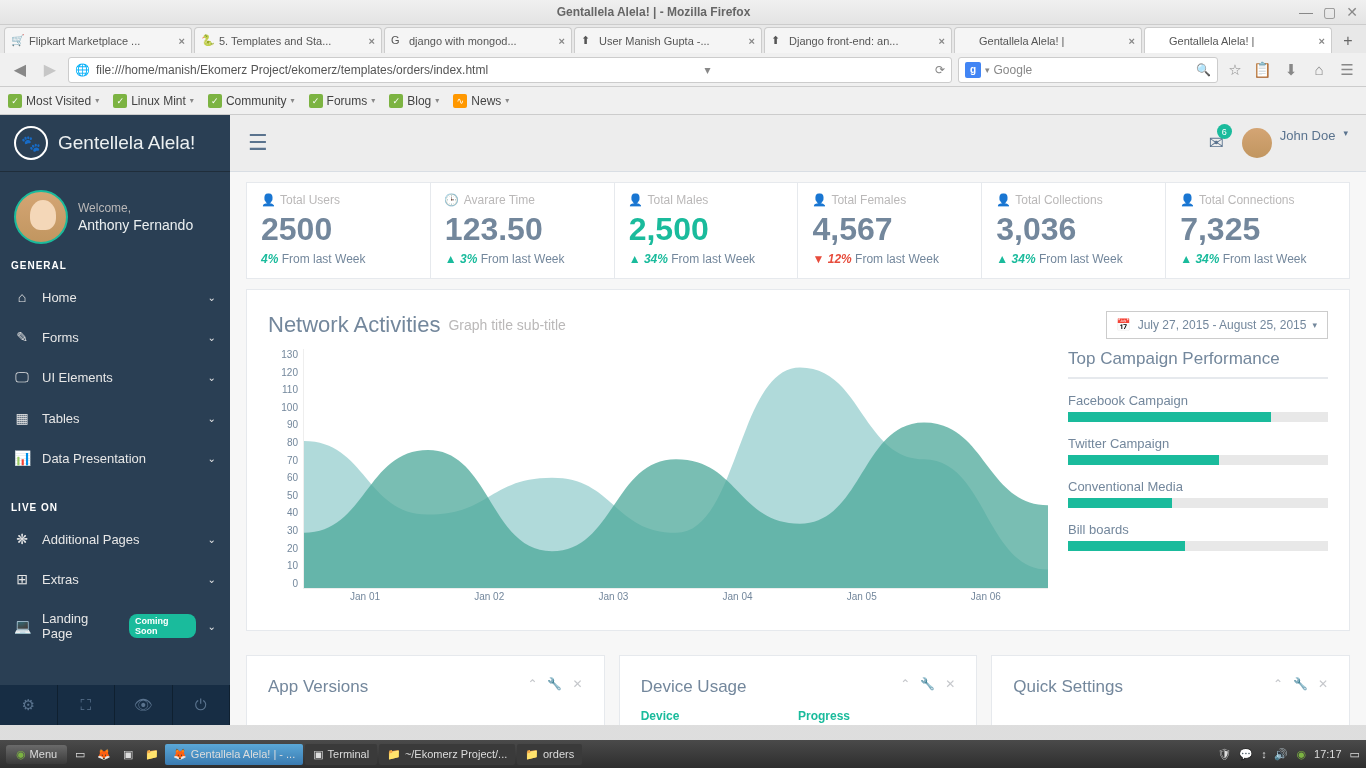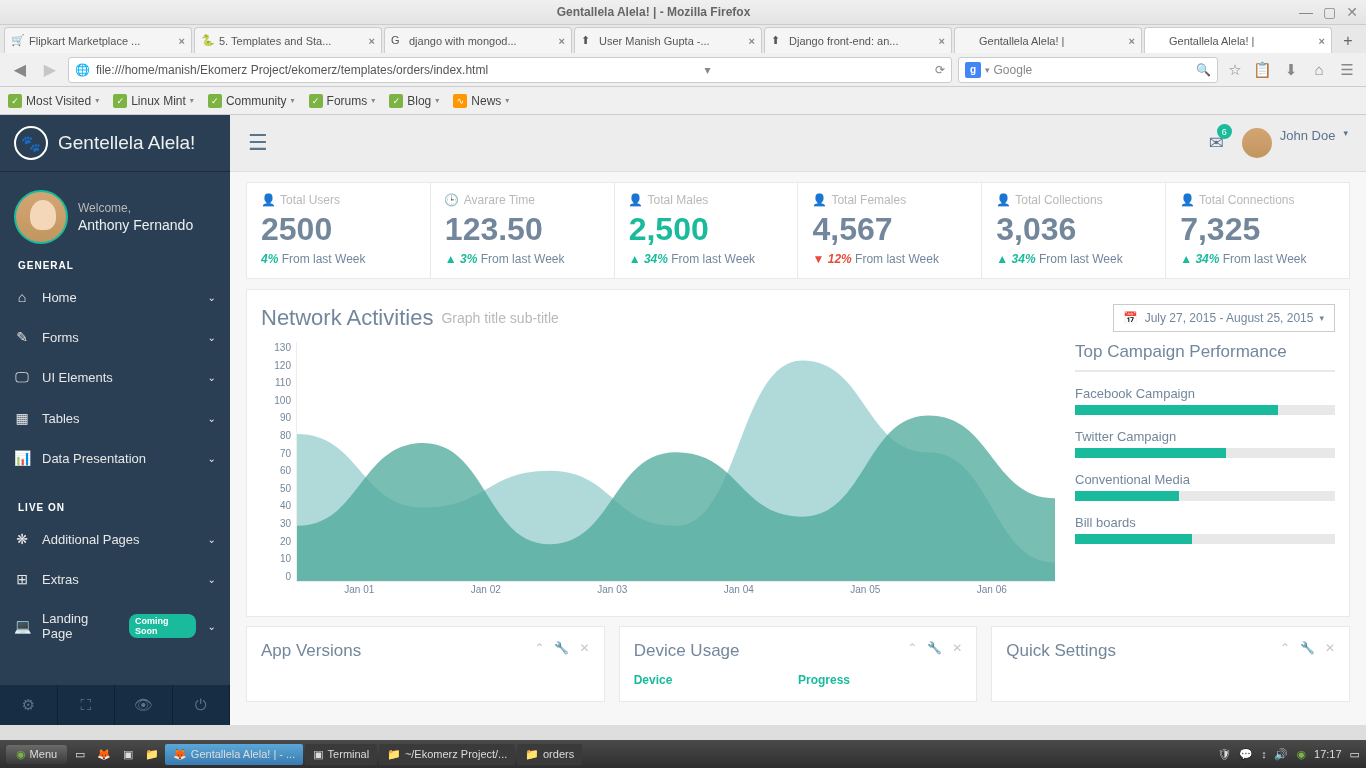--- a/index.html
+++ b/index.html
@@ -29,21 +29,21 @@
 .page{height:610px;display:flex;background:#f7f7f7}
 .sidebar{width:230px;background:#2a3f54;color:#fff;display:flex;flex-direction:column;position:relative}
 .brand{height:57px;display:flex;align-items:center;padding:0 14px;gap:10px;border-bottom:1px solid #1f2d3a}
 .brand-icon{width:34px;height:34px;border:2px solid #fff;border-radius:50%;display:flex;align-items:center;justify-content:center;font-size:16px}
 .brand-text{font-size:19px;color:#ecf0f1}
 .profile{padding:18px 14px 10px;display:flex;align-items:center;gap:10px}
 .avatar{width:54px;height:54px;border-radius:50%;background:linear-gradient(#d4a574,#c19660);border:2px solid #1abb9c;position:relative;overflow:hidden}
 .avatar::after{content:"";position:absolute;top:8px;left:14px;width:26px;height:30px;background:#f4d7b8;border-radius:50% 50% 40% 40%}
 .profile-info .welcome{font-size:12px;color:#bab8b8}
 .profile-info .name{font-size:14px;color:#ecf0f1;margin-top:2px}
-.section-label{padding:6px 18px;font-size:10px;color:#fff;font-weight:bold;letter-spacing:1px}
+.section-label{padding:6px 11px;font-size:10px;color:#fff;font-weight:bold;letter-spacing:1px}
 .menu{list-style:none}
 .menu li{padding:12px 14px;display:flex;align-items:center;gap:12px;font-size:13px;color:#e7e7e7;cursor:pointer}
 .menu .micon{width:16px;text-align:center;font-size:14px}
 .menu .chev{margin-left:auto;font-size:10px}
 .badge-soon{background:#1abb9c;color:#fff;font-size:9px;padding:2px 6px;border-radius:8px;font-weight:bold}
 .sidebar-footer{position:absolute;bottom:0;left:0;right:0;height:40px;background:#172d44;display:flex}
 .sidebar-footer div{flex:1;display:flex;align-items:center;justify-content:center;color:#5a738e;font-size:15px;border-right:1px solid #0f2030}
 .content{flex:1;display:flex;flex-direction:column;overflow:hidden}
 .topnav{height:57px;background:#ededed;border-bottom:1px solid #d9dee4;display:flex;align-items:center;padding:0 18px}
 .hamburger{color:#5a738e;font-size:22px}
@@ -56,21 +56,21 @@
 .tiles{display:flex;background:#fff;border:1px solid #e6e9ed;margin-bottom:10px}
 .tile{flex:1;padding:10px 14px 12px;border-right:1px solid #e6e9ed;position:relative}
 .tile:last-child{border-right:none}
 .tile .label{font-size:12px;color:#bab8b8;display:flex;align-items:center;gap:4px}
 .tile .count{font-size:32px;font-weight:600;color:#73879c;margin:4px 0}
 .tile:nth-child(3) .count{color:#1abb9c}
 .tile .sub{font-size:12px;color:#73879c}
 .tile .pct{font-weight:bold}
 .green{color:#1abb9c}
 .red{color:#e74c3c}
-.panel{background:#fff;border:1px solid #e6e9ed;padding:14px;margin-bottom:9px}
+.panel{background:#fff;border:1px solid #e6e9ed;padding:21px;margin-bottom:24px}
 .panel-head{display:flex;align-items:center;margin-bottom:10px}
 .panel-title{font-size:22px;color:#73879c;font-weight:400}
 .panel-sub{font-size:14px;color:#bab8b8;margin-left:8px}
 .date-picker{margin-left:auto;border:1px solid #ccc;background:#fff;padding:6px 10px;font-size:12px;color:#73879c;display:flex;align-items:center;gap:6px}
 .chart-area{display:flex;gap:20px}
 .chart-canvas{flex:1;position:relative;height:260px}
 .y-axis{position:absolute;left:0;top:0;bottom:20px;width:30px;display:flex;flex-direction:column;justify-content:space-between;font-size:10px;color:#73879c;text-align:right}
 .plot{position:absolute;left:35px;right:0;top:0;bottom:20px;border-left:1px solid #eee;border-bottom:1px solid #eee}
 .x-axis{position:absolute;left:35px;right:0;bottom:0;height:18px;display:flex;justify-content:space-around;font-size:10px;color:#73879c}
 .campaigns{width:260px}

